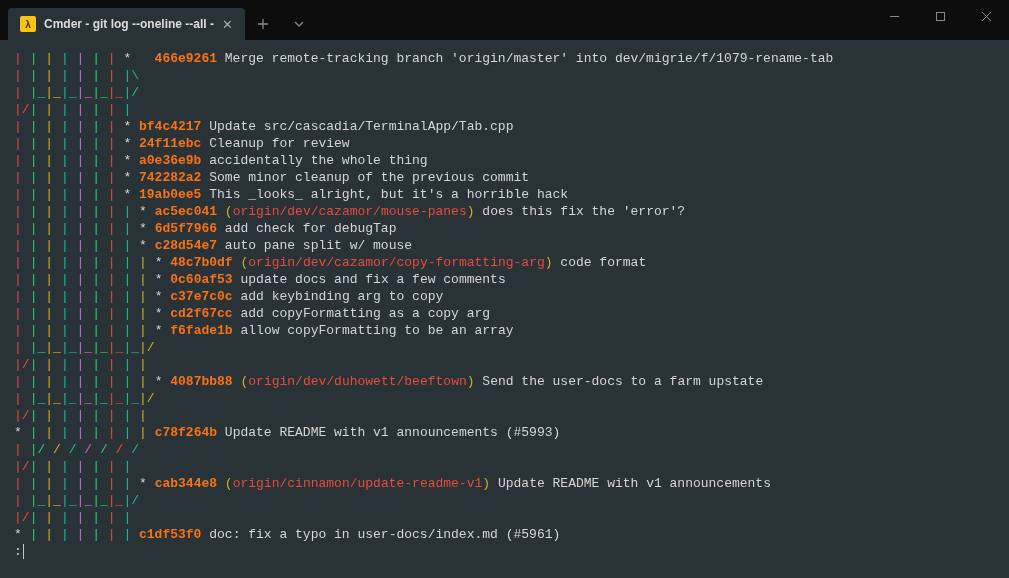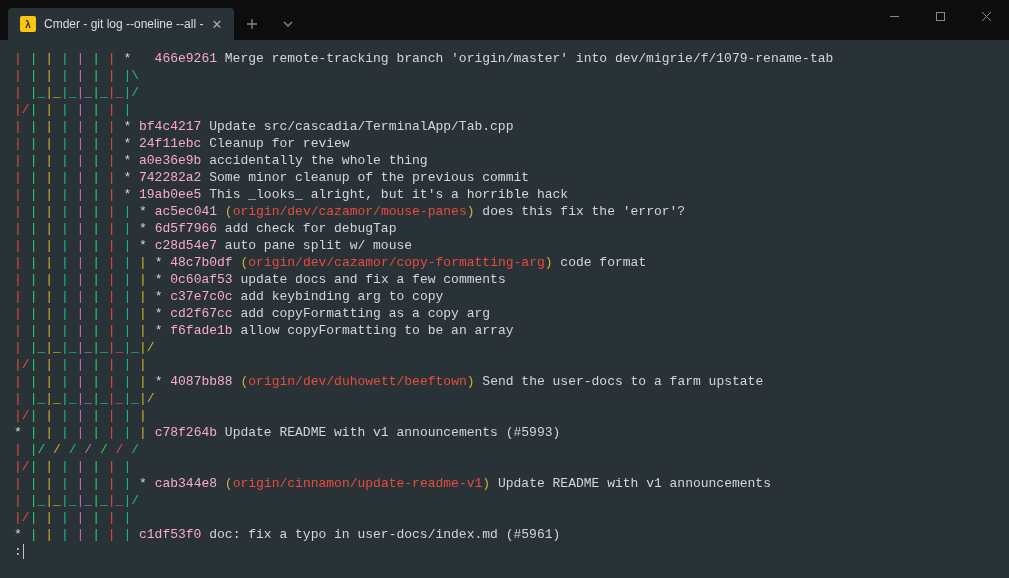--- a/index.html
+++ b/index.html
@@ -44,21 +44,21 @@
     background: #f9c513;
     display: flex;
     align-items: center;
     justify-content: center;
     border-radius: 2px;
     font-family: 'Segoe UI', sans-serif;
     font-weight: bold;
     color: #333;
     font-size: 10px;
   }
-  .tab-title { flex: 1; white-space: nowrap; overflow: hidden; }
+  .tab-title { flex: 1; white-space: nowrap; overflow: hidden; font-weight: bold; }
   .tab-close {
     font-family: 'Segoe UI', sans-serif;
     color: #aaa;
     cursor: pointer;
     font-size: 13px;
   }
   .tab-actions {
     display: flex;
     align-items: center;
     margin-top: 8px;
@@ -93,21 +93,21 @@
     white-space: pre;
     overflow: hidden;
     line-height: 17px;
     color: #c5c5c5;
   }
   .r { color: #e74c3c; }
   .g { color: #2ecc71; }
   .y { color: #d4b02a; }
   .c { color: #1abc9c; }
   .m { color: #c56dc5; }
-  .yb { color: #f9a8d4; font-weight: normal; }
+  .yb { color: #f97316; font-weight: bold; }
   .w { color: #d5d5d5; }
   .cursor {
     display: inline-block;
     width: 1px;
     height: 15px;
     background: #c5c5c5;
     vertical-align: text-bottom;
     margin-left: 1px;
   }
   svg { display: block; }

